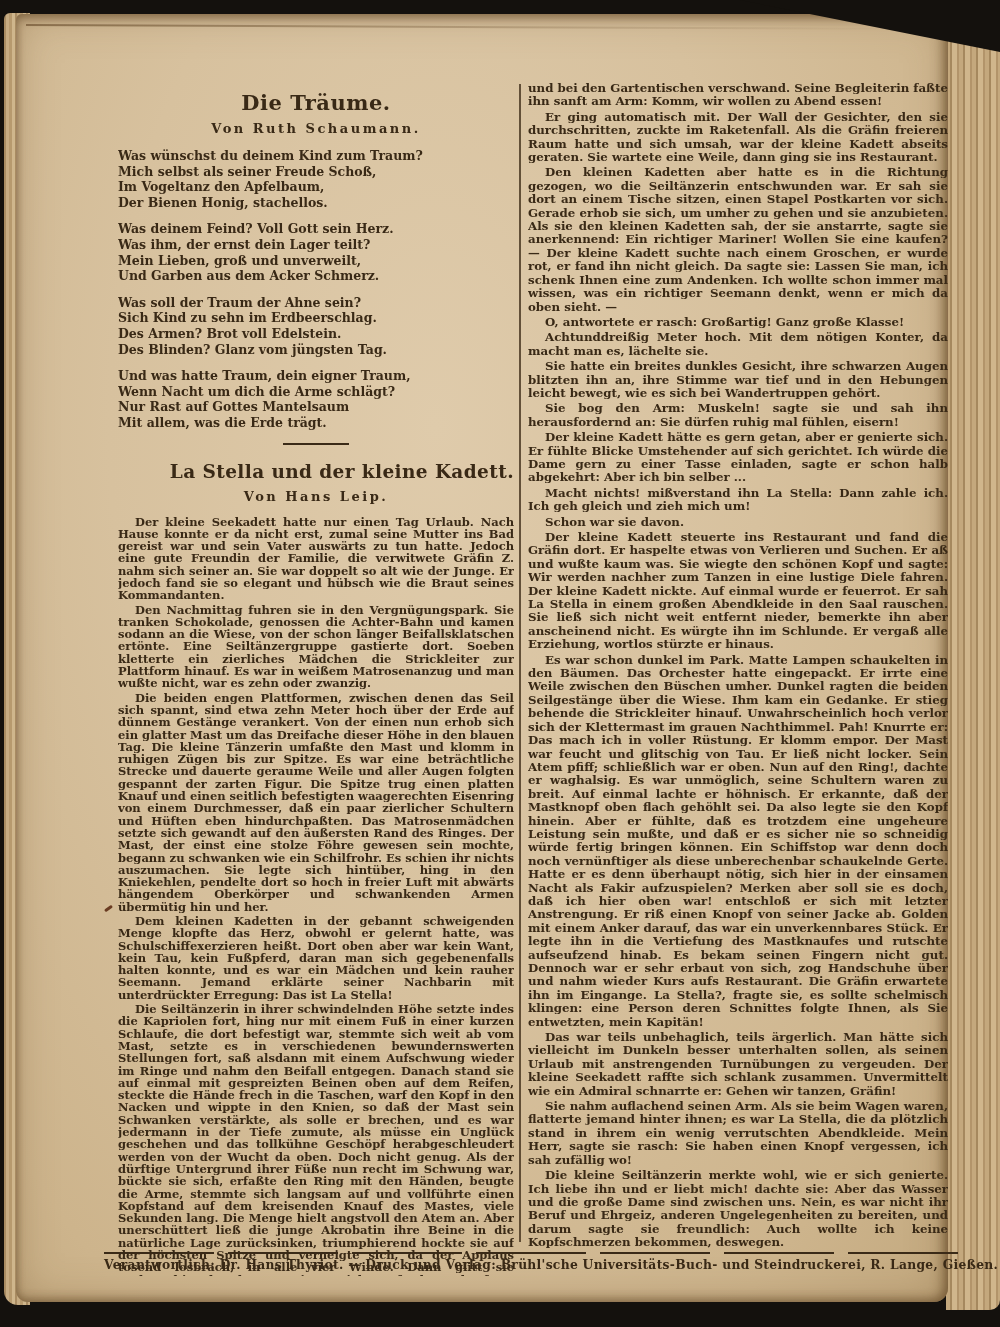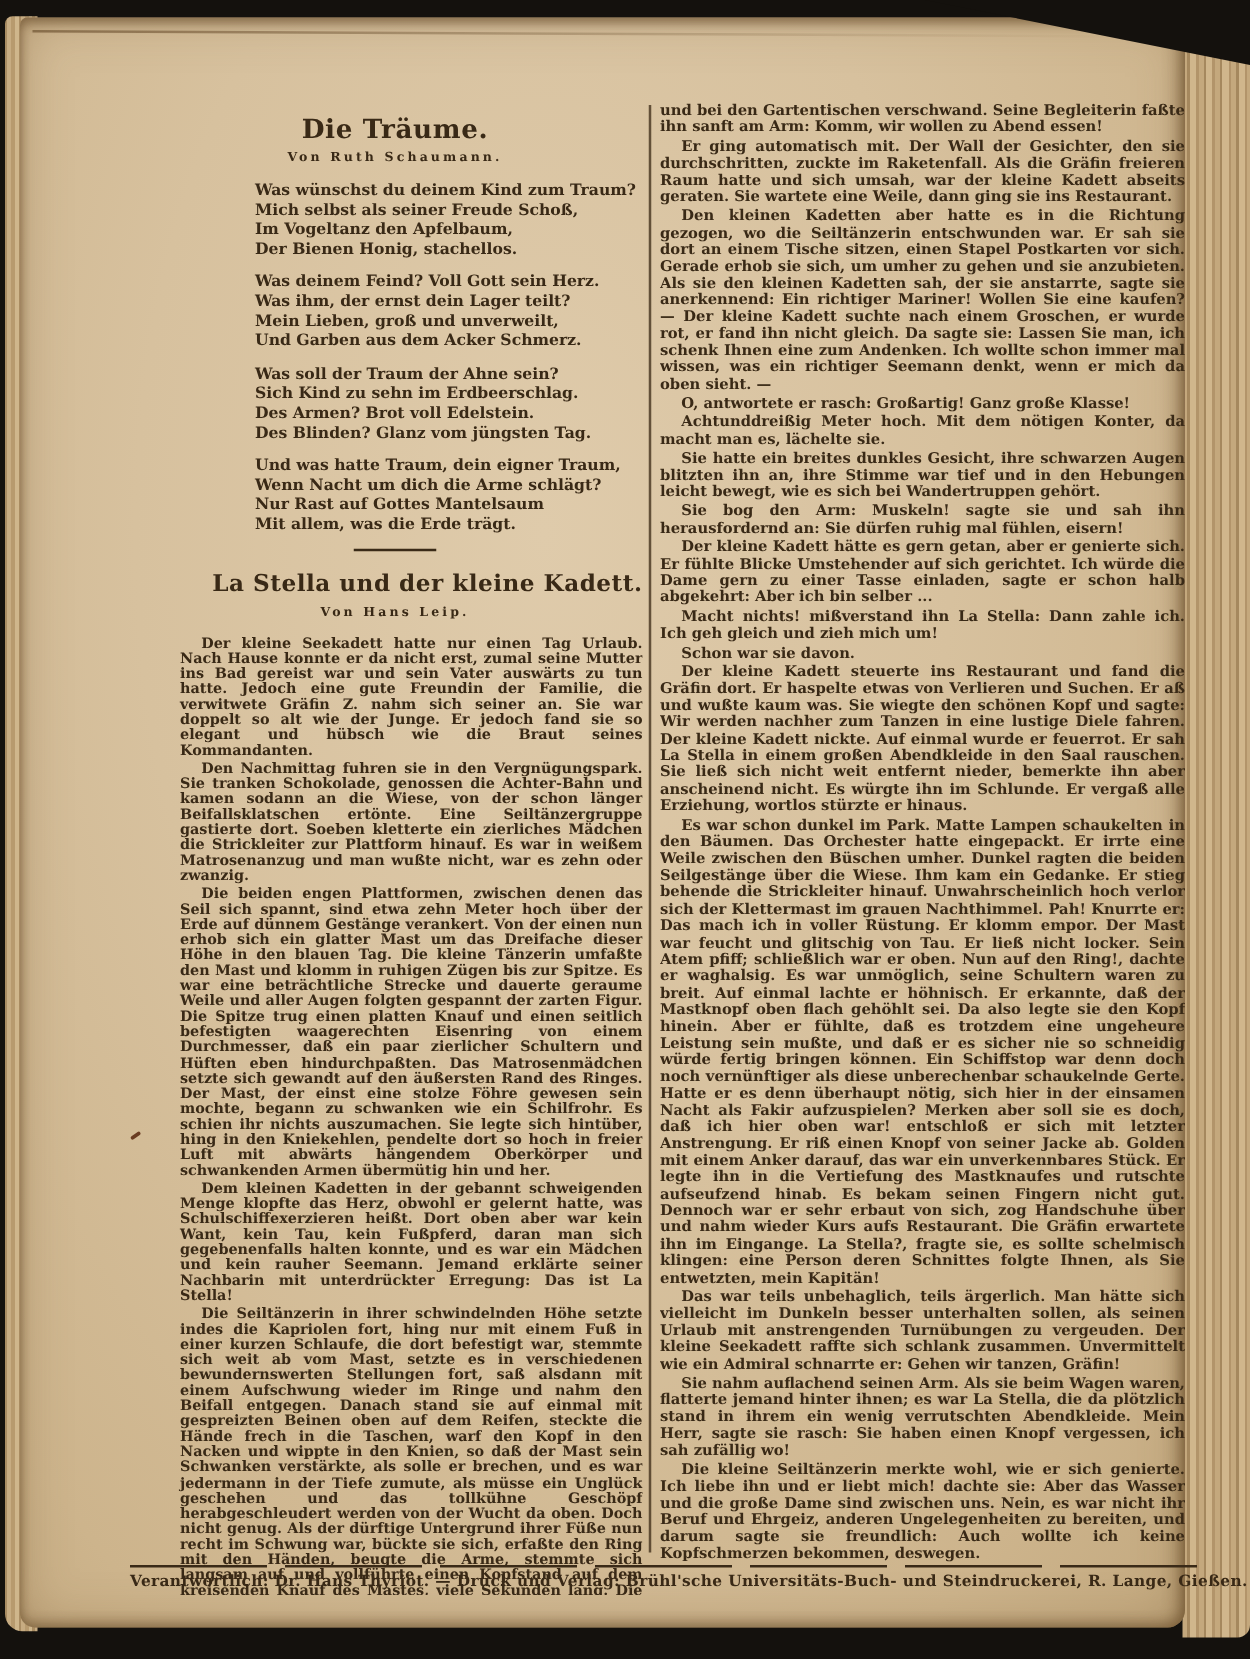--- a/index.html
+++ b/index.html
@@ -26,29 +26,29 @@
   .page-topline{position:absolute;left:10px;top:12px;width:880px;height:2px;
     background:linear-gradient(90deg,rgba(90,62,30,.55),rgba(90,62,30,.15) 70%,rgba(90,62,30,0));transform:rotate(.25deg);}
 
   .ink{color:#392916;}
   .col{position:absolute;overflow:hidden;}
   .col-left{left:102px;top:72px;width:396px;height:1190px;}
   .col-right{left:512px;top:68px;width:420px;height:1170px;}
   .col-divider{position:absolute;left:503px;top:70px;width:2px;height:1158px;background:rgba(58,40,20,.75);}
 
   .poem-title{font-size:21px;font-weight:bold;text-align:center;letter-spacing:.5px;margin:4px 0 6px 0;}
-  .byline{font-size:10px;font-weight:bold;text-align:center;letter-spacing:2.5px;margin:0 0 12px 0;}
-  .poem-block{margin-left:86px;}
+  .byline{font-size:13px;font-weight:bold;text-align:center;letter-spacing:2.5px;margin:0 0 12px 0;}
+  .poem-block{}
   .stanza{margin:0 0 11px 0;}
   .poem-line{font-size:12.5px;font-weight:bold;line-height:15.6px;white-space:nowrap;}
   .sect-rule{width:66px;height:2px;background:#3a2a17;margin:12px auto 16px auto;}
   .story-title{font-size:18.5px;font-weight:bold;text-align:right;letter-spacing:.4px;margin:2px 0 7px 0;}
 
   .para{font-weight:bold;text-align:justify;text-indent:17px;margin:0 0 2px 0;}
-  .col-left .para{font-size:11.5px;line-height:12.3px;margin-left:26px;}
+  .col-left .para{font-size:11.5px;line-height:12.3px;}
   .col-right .para{font-size:11.8px;line-height:13.4px;}
   .para.cont{text-indent:0;}
 
   .margin-mark{position:absolute;left:88px;top:893px;width:9px;height:3px;background:#6a3c22;
     transform:rotate(-35deg);border-radius:2px;}
 
   .imprint-wrap{position:absolute;left:88px;top:1238px;width:856px;}
   .imprint-rule{height:2px;margin-bottom:3px;
     background:repeating-linear-gradient(90deg,#3a2a17 0 110px,rgba(58,42,23,0) 110px 124px);}
   .imprint{font-size:12.3px;font-weight:bold;letter-spacing:.3px;white-space:nowrap;}

